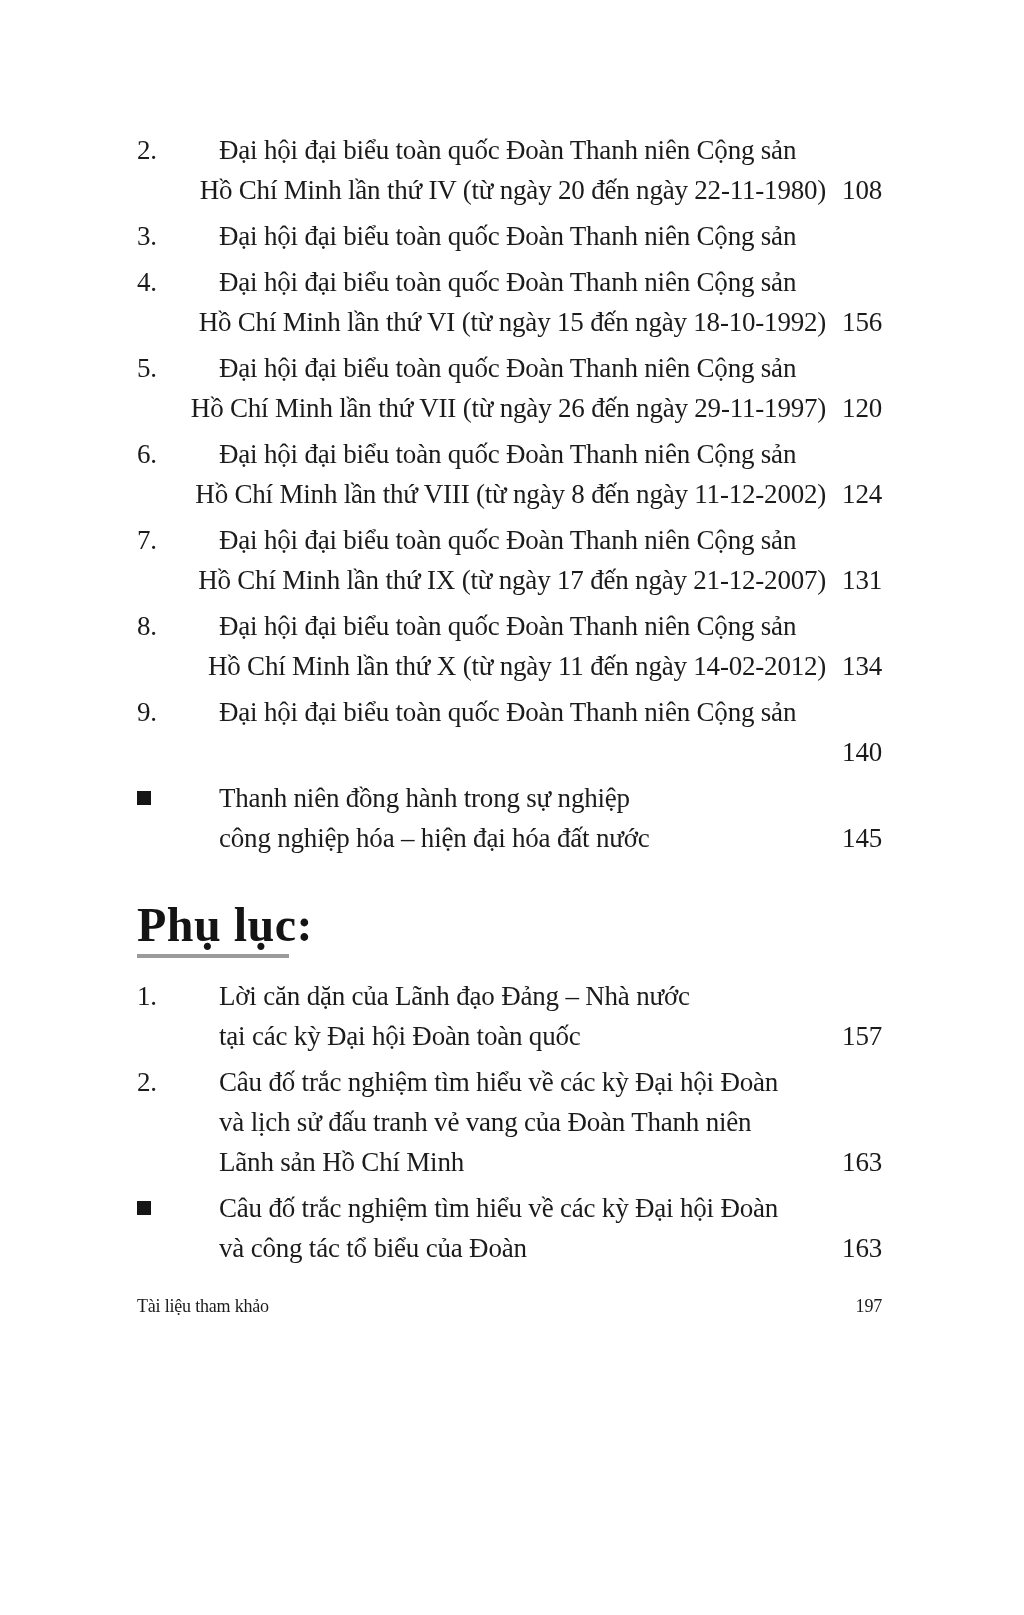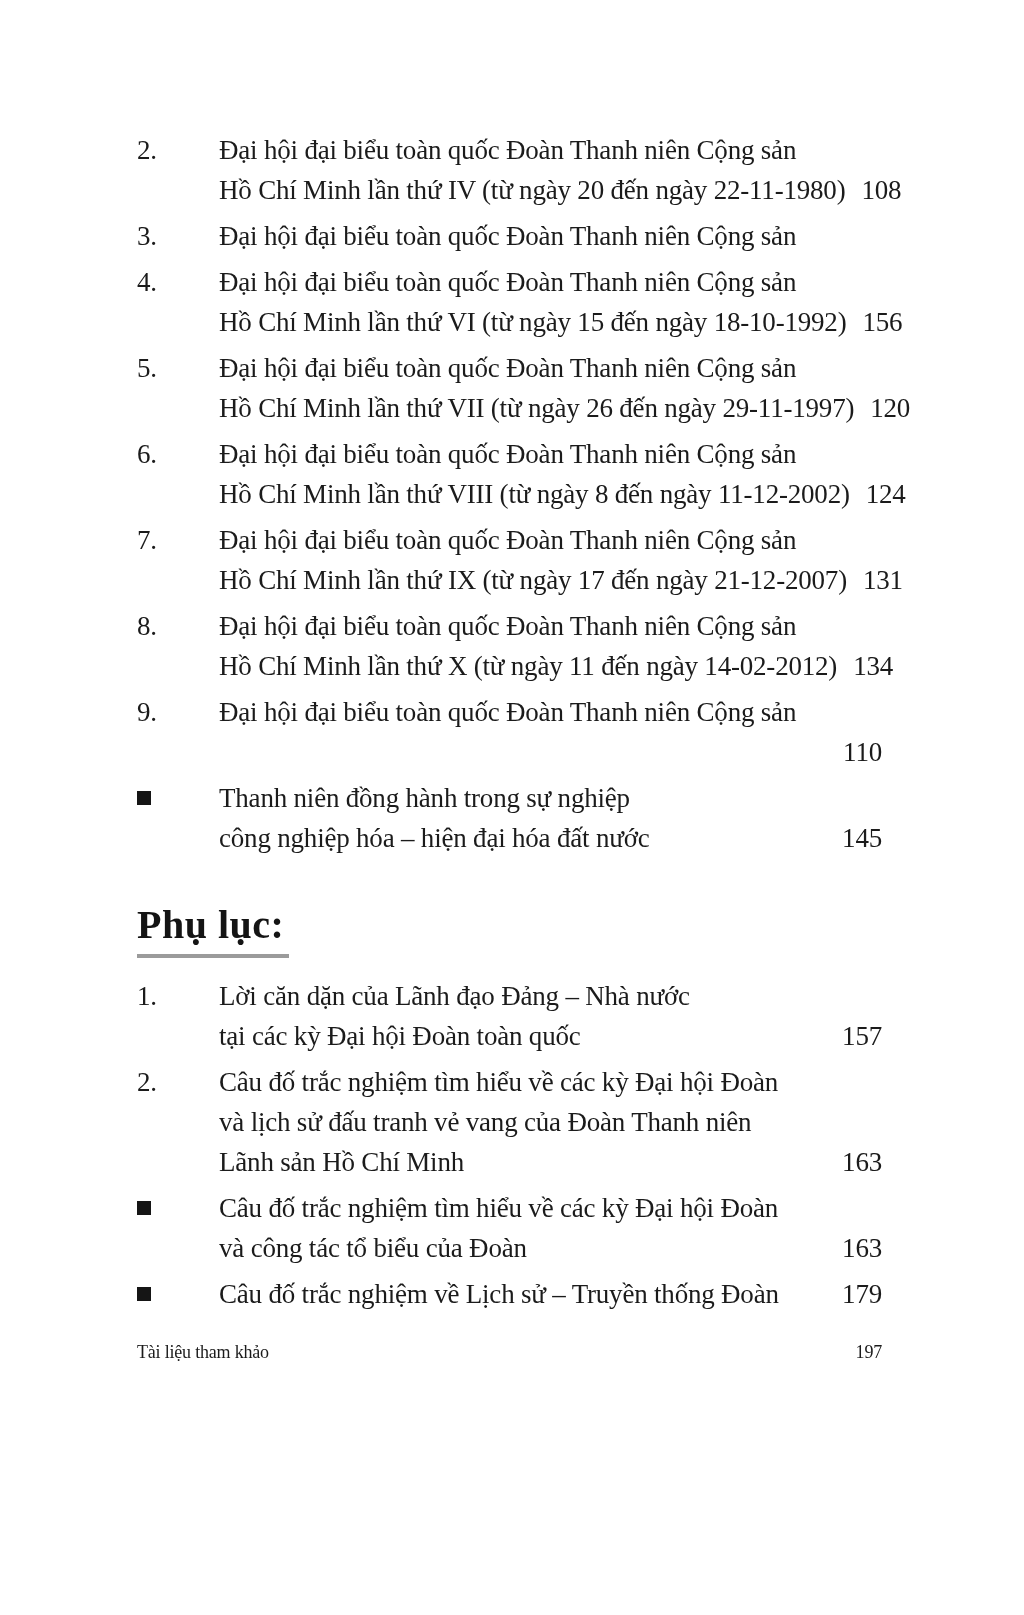--- a/index.html
+++ b/index.html
@@ -18,31 +18,31 @@
   .toc-item {
     display: flex;
     margin-bottom: 6px;
     font-size: 27px;
     line-height: 40px;
     letter-spacing: -0.2px;
   }
   .marker { flex: 0 0 34px; width: 34px; }
   .content { flex: 1; min-width: 0; margin-left: 48px; }
   .line { white-space: nowrap; }
-  .line.last { display: flex; }
+  .line.last { display: flex; justify-content: flex-end; }
   .page-num { margin-left: auto; padding-left: 16px; }
   .sq {
     display: block;
     width: 14px; height: 14px;
     background: #151515;
     margin-top: 13px;
   }
   .appendix-head-wrap { margin-top: 44px; margin-bottom: 18px; }
   .appendix-heading {
-    font-size: 40px;
+    font-size: 48px;
     font-weight: bold;
     line-height: 46px;
     letter-spacing: 0.5px;
     color: #141414;
   }
   .heading-underline {
     width: 152px; height: 4px;
     background: #9b9b9b;
     margin-top: 6px;
   }
@@ -124,21 +124,21 @@
             <span>Hồ Chí Minh lần thứ X (từ ngày 11 đến ngày 14-02-2012)</span>
             <span class="page-num">134</span>
           </div>
         </div>
       </div>
       <div class="toc-item">
         <div class="marker">9.</div>
         <div class="content">
           <div class="line"><span>Đại hội đại biểu toàn quốc Đoàn Thanh niên Cộng sản</span></div>
           <div class="line last">
-            <span class="page-num">110</span>
+            <span class="page-num">140</span>
           </div>
         </div>
       </div>
       <div class="toc-item">
         <div class="marker">
           <span class="sq"></span>
         </div>
         <div class="content">
           <div class="line"><span>Thanh niên đồng hành trong sự nghiệp</span></div>
           <div class="line last">
@@ -181,31 +181,20 @@
           <span class="sq"></span>
         </div>
         <div class="content">
           <div class="line"><span>Câu đố trắc nghiệm tìm hiểu về các kỳ Đại hội Đoàn</span></div>
           <div class="line last">
             <span>và công tác tổ biểu của Đoàn</span>
             <span class="page-num">163</span>
           </div>
         </div>
       </div>
-      <div class="toc-item">
-        <div class="marker">
-          <span class="sq"></span>
-        </div>
-        <div class="content">
-          <div class="line last">
-            <span>Câu đố trắc nghiệm về Lịch sử – Truyền thống Đoàn</span>
-            <span class="page-num">179</span>
-          </div>
-        </div>
-      </div>
     </div>
 
   <div class="references">
     <span>Tài liệu tham khảo</span>
     <span class="page-num">197</span>
   </div>
 
 </div>
 
 </body></html>

